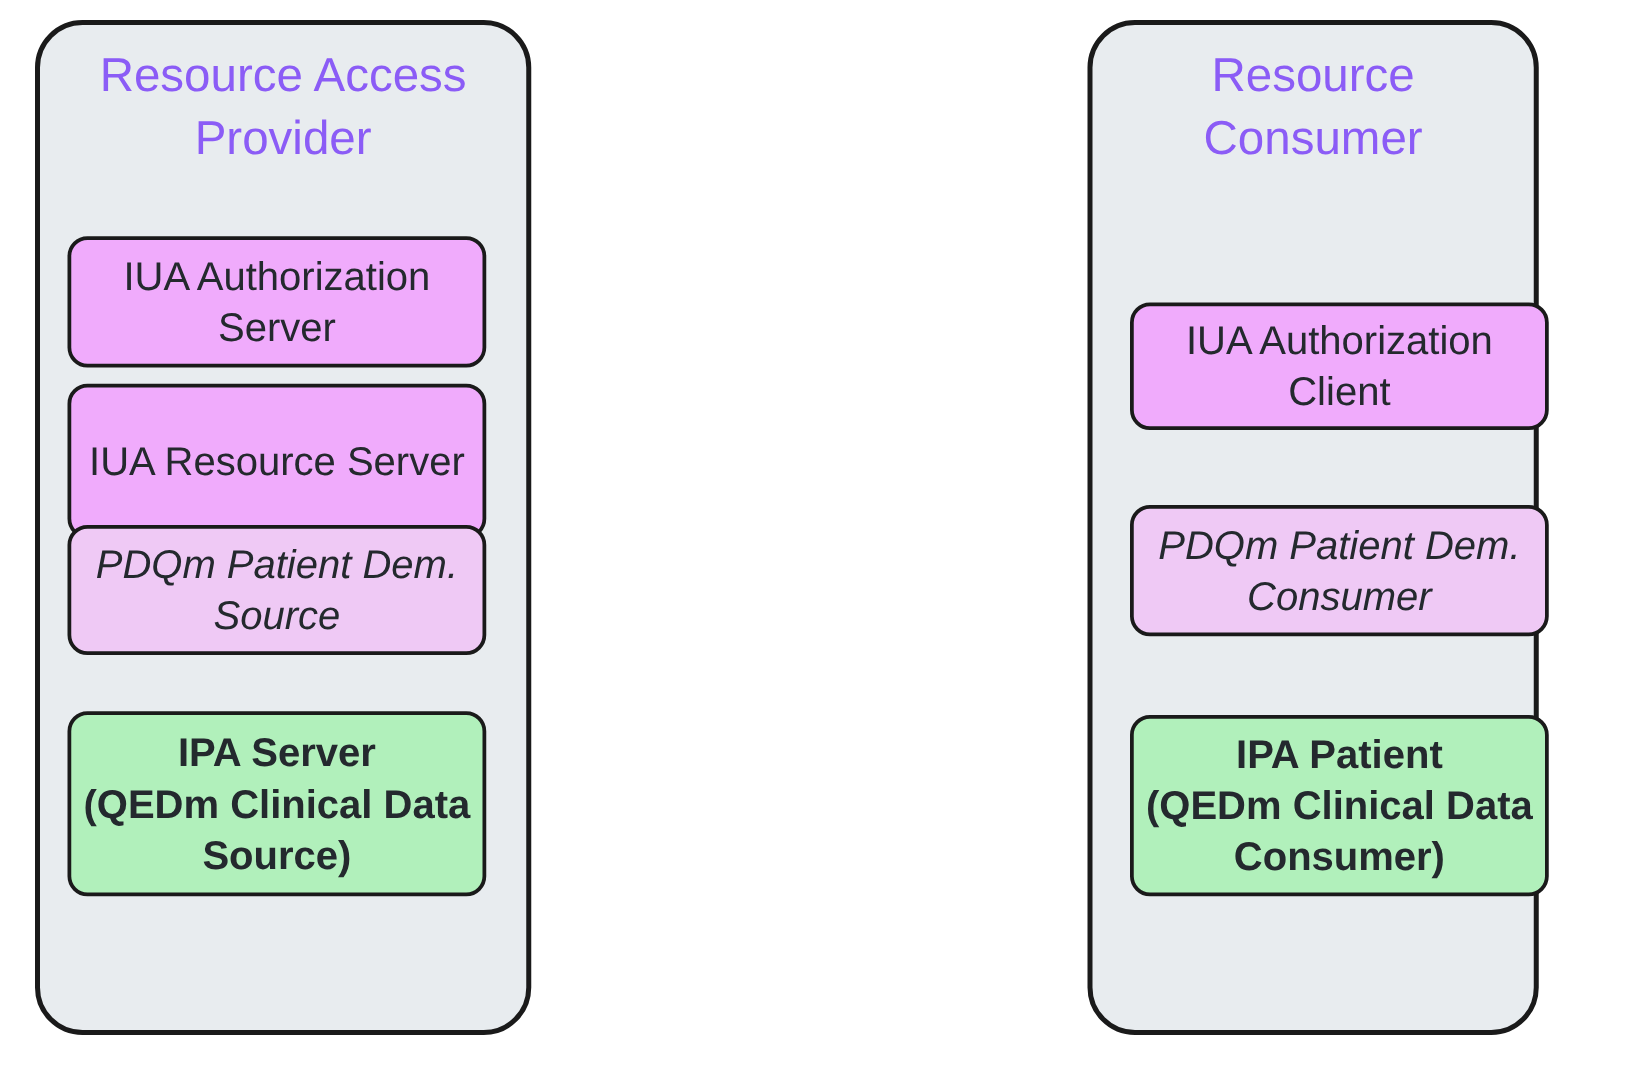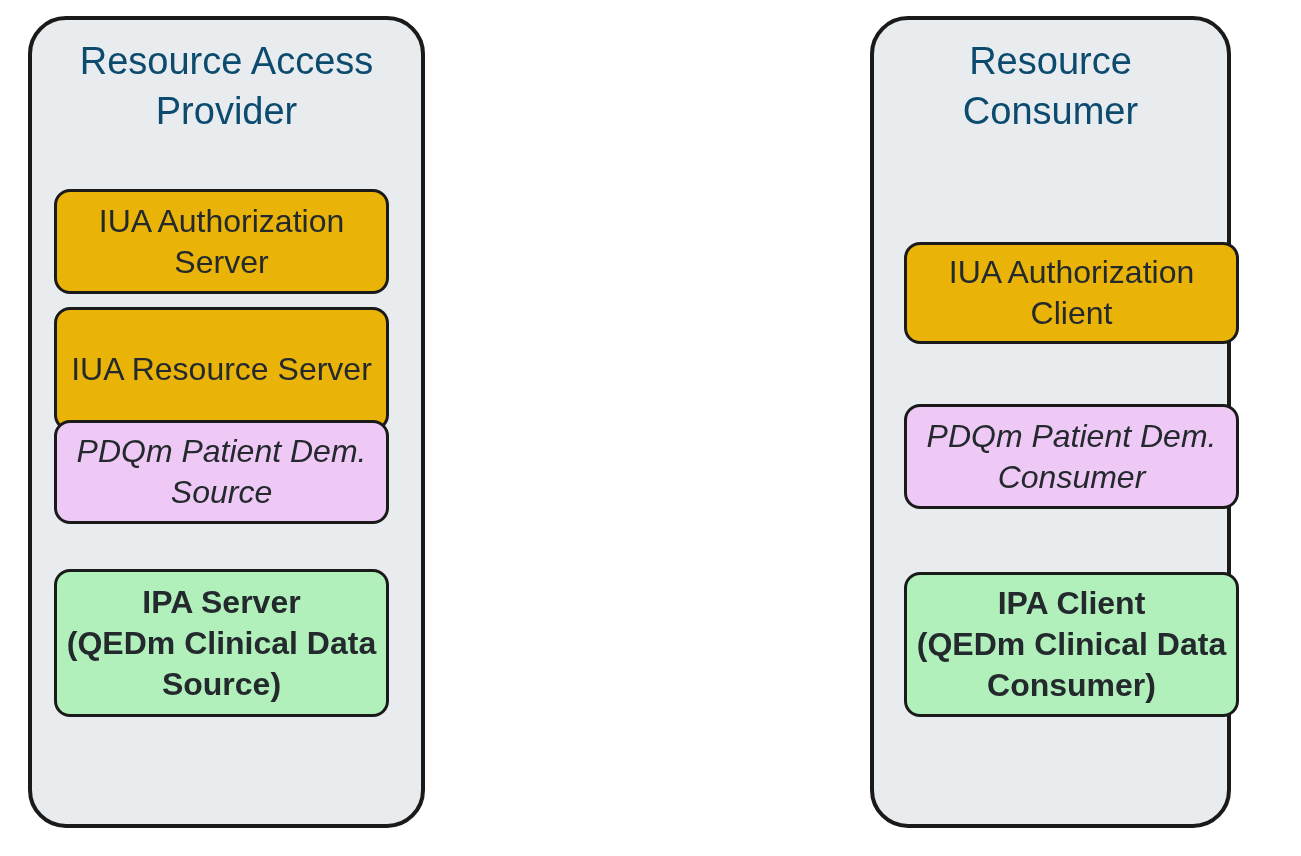--- a/index.html
+++ b/index.html
@@ -27,21 +27,21 @@
     box-sizing: border-box;
   }
   .group-left  { left: 28px;  width: 397px; }
   .group-right { left: 870px; width: 361px; }
 
   .group-title {
     margin-top: 16px;
     text-align: center;
     font-size: 38px;
     line-height: 50px;
-    color: #0c4a6e;
+    color: #8b5cf6;
     white-space: pre-line;
   }
 
   .node {
     position: absolute;
     width: 335px;
     border: 3.5px solid #1a1a1a;
     border-radius: 16px;
     box-sizing: border-box;
     display: flex;
@@ -61,21 +61,21 @@
   .n-l2 { top: 287px; height: 124px; }
   .n-l3 { top: 400px; height: 104px; }
   .n-l4 { top: 549px; height: 148px; }
 
   
   .group-right .node { left: 30px; }
   .n-r1 { top: 222px; height: 102px; }
   .n-r2 { top: 384px; height: 105px; }
   .n-r3 { top: 552px; height: 145px; }
 
-  .fill-pink   { background: #eab308; }
+  .fill-pink   { background: #f0abfc; }
   .fill-purple { background: #efc9f5; font-style: italic; }
   .fill-green  { background: #b1f0bb; font-weight: bold; }
 </style>
 </head>
 <body>
 
 <div class="canvas">
 
   <div class="group group-left">
     <div class="group-title">Resource Access
@@ -110,19 +110,19 @@
       <span>IUA Authorization
 Client</span>
     </div>
 
     <div class="node n-r2 fill-purple">
       <span>PDQm Patient Dem.
 Consumer</span>
     </div>
 
     <div class="node n-r3 fill-green">
-      <span>IPA Client
+      <span>IPA Patient
 (QEDm Clinical Data
 Consumer)</span>
     </div>
   </div>
 
 </div>
 
 </body></html>

